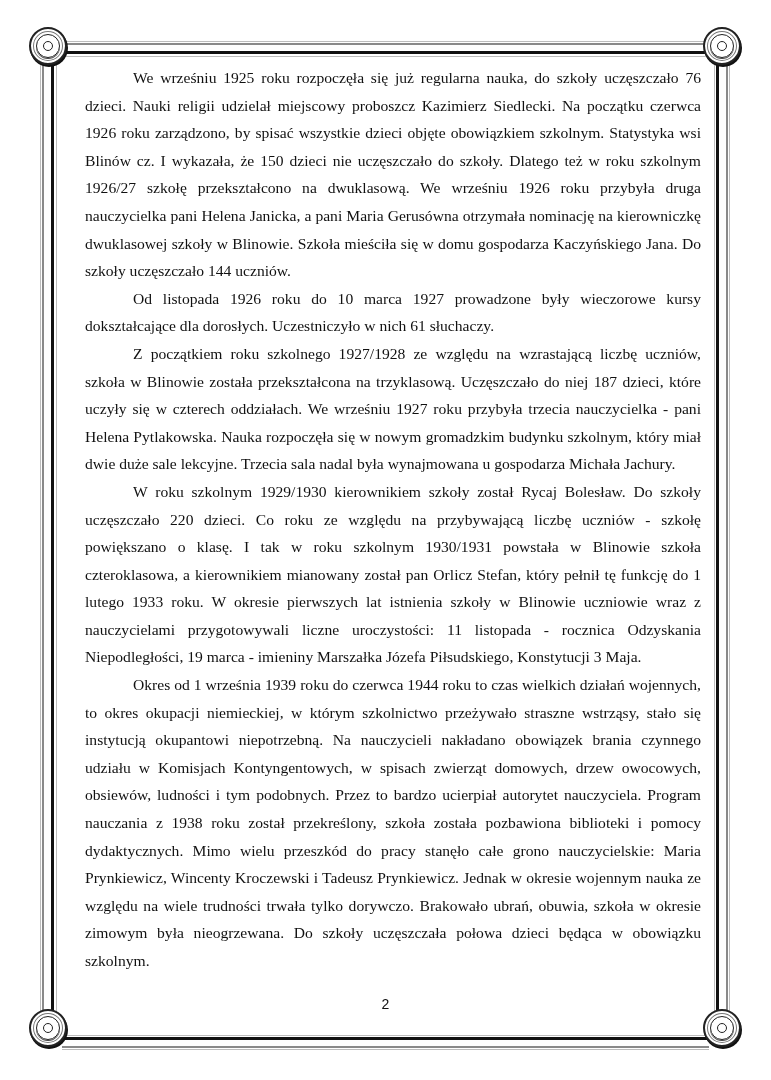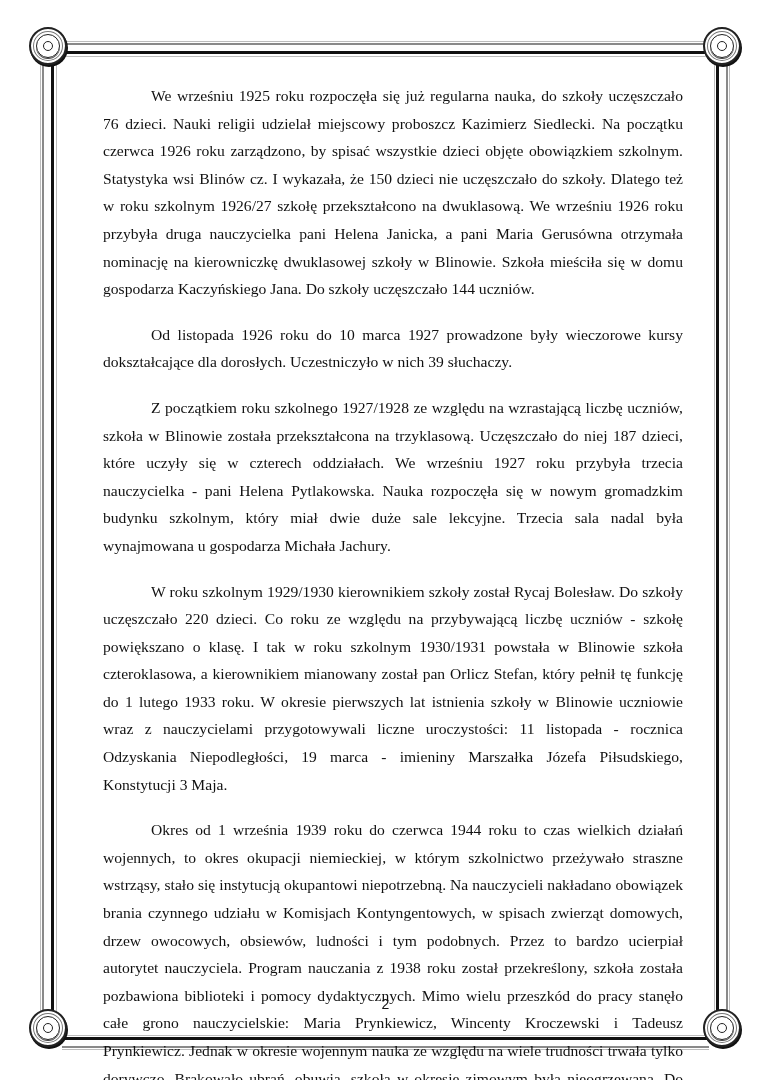--- a/index.html
+++ b/index.html
@@ -57,21 +57,21 @@
       position: absolute;
       left: 85px;
       top: 64px;
       width: 616px;
       font-size: 15.6px;
       line-height: 27.6px;
       text-align: justify;
       hyphens: none;
     }
     .page-text p {
-      margin: 18px;
+      margin: 0;
       text-indent: 48px;
     }
     .page-number {
       position: absolute;
       left: 0;
       width: 771px;
       top: 996px;
       text-align: center;
       font-family: "Liberation Sans", "DejaVu Sans", sans-serif;
       font-size: 14px;
@@ -104,19 +104,19 @@
   <div class="line lgray" style="left:729px; top:62px; width:1px; height:955px;"></div>
 
   <div class="corner" style="left:29px; top:27px;"></div>
   <div class="corner" style="left:703px; top:27px;"></div>
   <div class="corner" style="left:29px; top:1009px;"></div>
   <div class="corner" style="left:703px; top:1009px;"></div>
 </div>
 
 <div class="page-text">
   <p>We wrześniu 1925 roku rozpoczęła się już regularna nauka, do szkoły uczęszczało 76 dzieci. Nauki religii udzielał miejscowy proboszcz Kazimierz Siedlecki. Na początku czerwca 1926 roku zarządzono, by spisać wszystkie dzieci objęte obowiązkiem szkolnym. Statystyka wsi Blinów cz. I wykazała, że 150 dzieci nie uczęszczało do szkoły. Dlatego też w roku szkolnym 1926/27 szkołę przekształcono na dwuklasową. We wrześniu 1926 roku przybyła druga nauczycielka pani Helena Janicka, a pani Maria Gerusówna otrzymała nominację na kierowniczkę dwuklasowej szkoły w Blinowie. Szkoła mieściła się w domu gospodarza Kaczyńskiego Jana. Do szkoły uczęszczało 144 uczniów.</p>
-  <p>Od listopada 1926 roku do 10 marca 1927 prowadzone były wieczorowe kursy dokształcające dla dorosłych. Uczestniczyło w nich 39 słuchaczy.</p>
+  <p>Od listopada 1926 roku do 10 marca 1927 prowadzone były wieczorowe kursy dokształcające dla dorosłych. Uczestniczyło w nich 61 słuchaczy.</p>
   <p>Z początkiem roku szkolnego 1927/1928 ze względu na wzrastającą liczbę uczniów, szkoła w Blinowie została przekształcona na trzyklasową. Uczęszczało do niej 187 dzieci, które uczyły się w czterech oddziałach. We wrześniu 1927 roku przybyła trzecia nauczycielka - pani Helena Pytlakowska. Nauka rozpoczęła się w nowym gromadzkim budynku szkolnym, który miał dwie duże sale lekcyjne. Trzecia sala nadal była wynajmowana u gospodarza Michała Jachury.</p>
   <p>W roku szkolnym 1929/1930 kierownikiem szkoły został Rycaj Bolesław. Do szkoły uczęszczało 220 dzieci. Co roku ze względu na przybywającą liczbę uczniów - szkołę powiększano o klasę. I tak w roku szkolnym 1930/1931 powstała w Blinowie szkoła czteroklasowa, a kierownikiem mianowany został pan Orlicz Stefan, który pełnił tę funkcję do 1 lutego 1933 roku. W okresie pierwszych lat istnienia szkoły w Blinowie uczniowie wraz z nauczycielami przygotowywali liczne uroczystości: 11 listopada - rocznica Odzyskania Niepodległości, 19 marca - imieniny Marszałka Józefa Piłsudskiego,  Konstytucji 3 Maja.</p>
   <p>Okres od 1 września 1939 roku do czerwca 1944 roku to czas wielkich działań wojennych, to okres okupacji niemieckiej, w którym szkolnictwo przeżywało straszne wstrząsy, stało się instytucją okupantowi niepotrzebną. Na nauczycieli nakładano obowiązek brania czynnego udziału w Komisjach Kontyngentowych, w spisach zwierząt domowych, drzew owocowych, obsiewów, ludności i tym podobnych. Przez to bardzo ucierpiał autorytet nauczyciela. Program nauczania z 1938 roku został przekreślony, szkoła została pozbawiona biblioteki i pomocy dydaktycznych. Mimo wielu przeszkód do pracy stanęło całe grono nauczycielskie: Maria Prynkiewicz, Wincenty Kroczewski  i Tadeusz Prynkiewicz.  Jednak w okresie wojennym nauka ze względu na wiele trudności trwała tylko dorywczo. Brakowało ubrań, obuwia, szkoła w okresie zimowym była nieogrzewana. Do szkoły uczęszczała połowa dzieci będąca w obowiązku szkolnym.</p>
 </div>
 
 <div class="page-number">2</div>
 
 </body></html>

